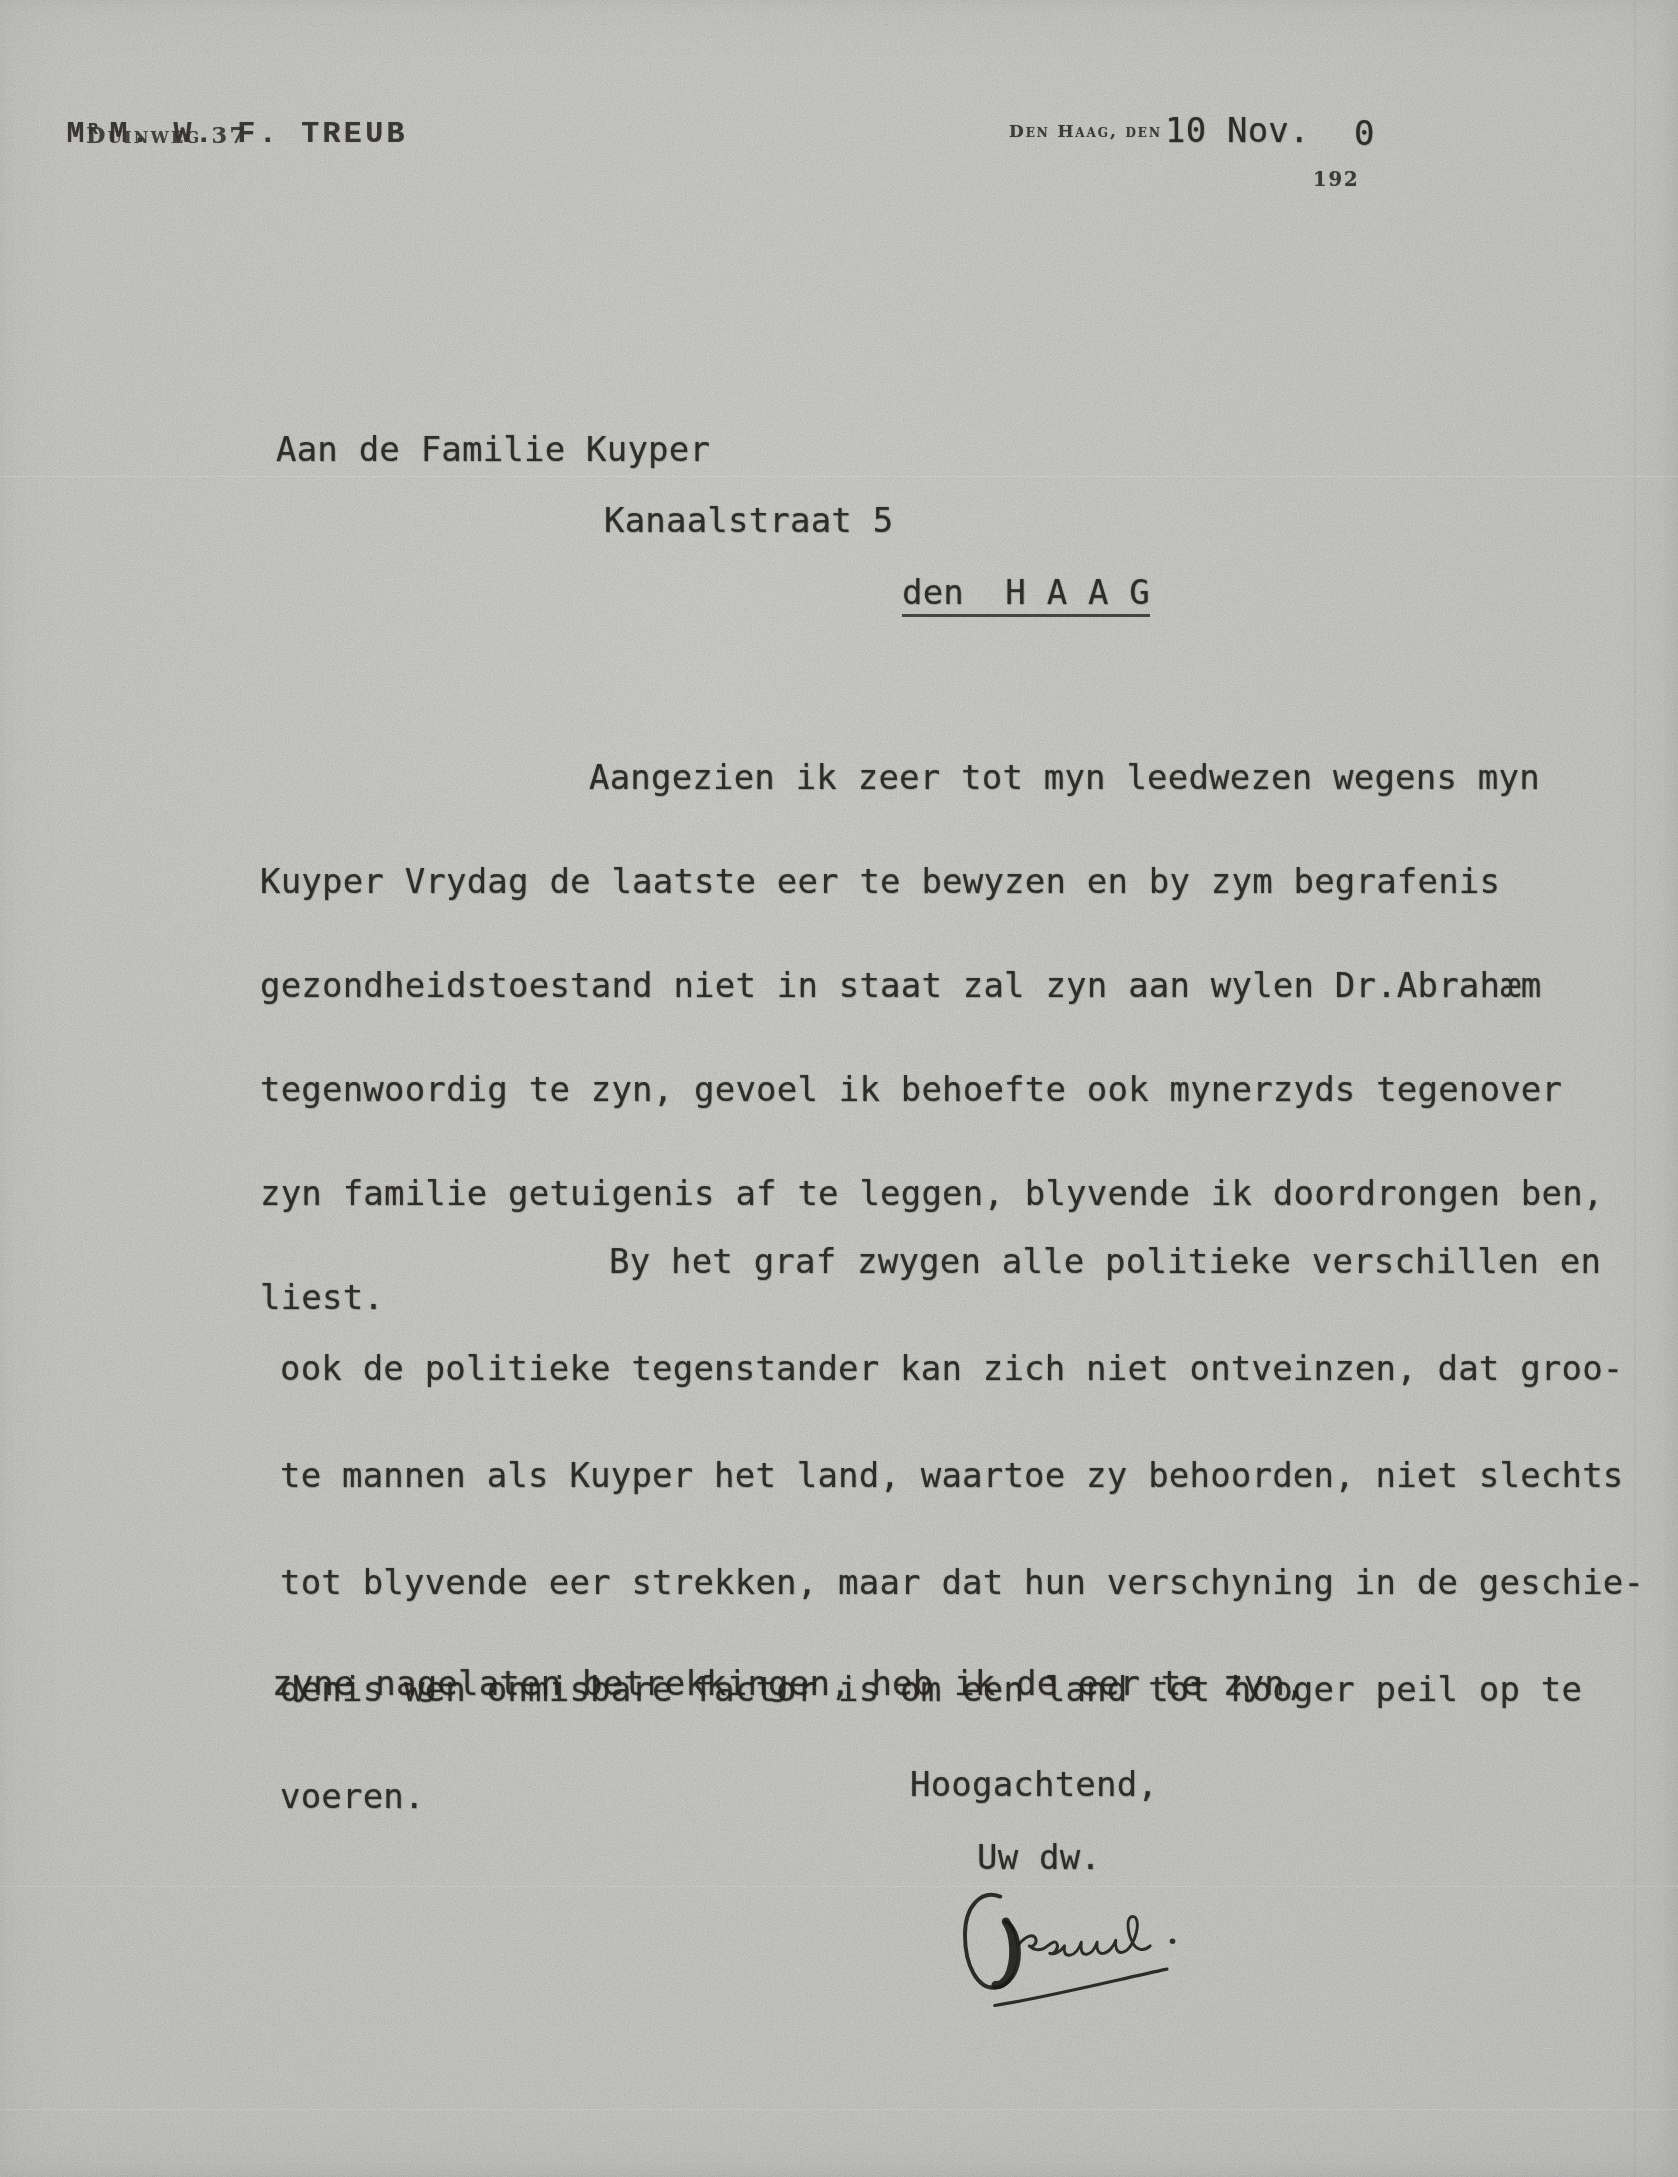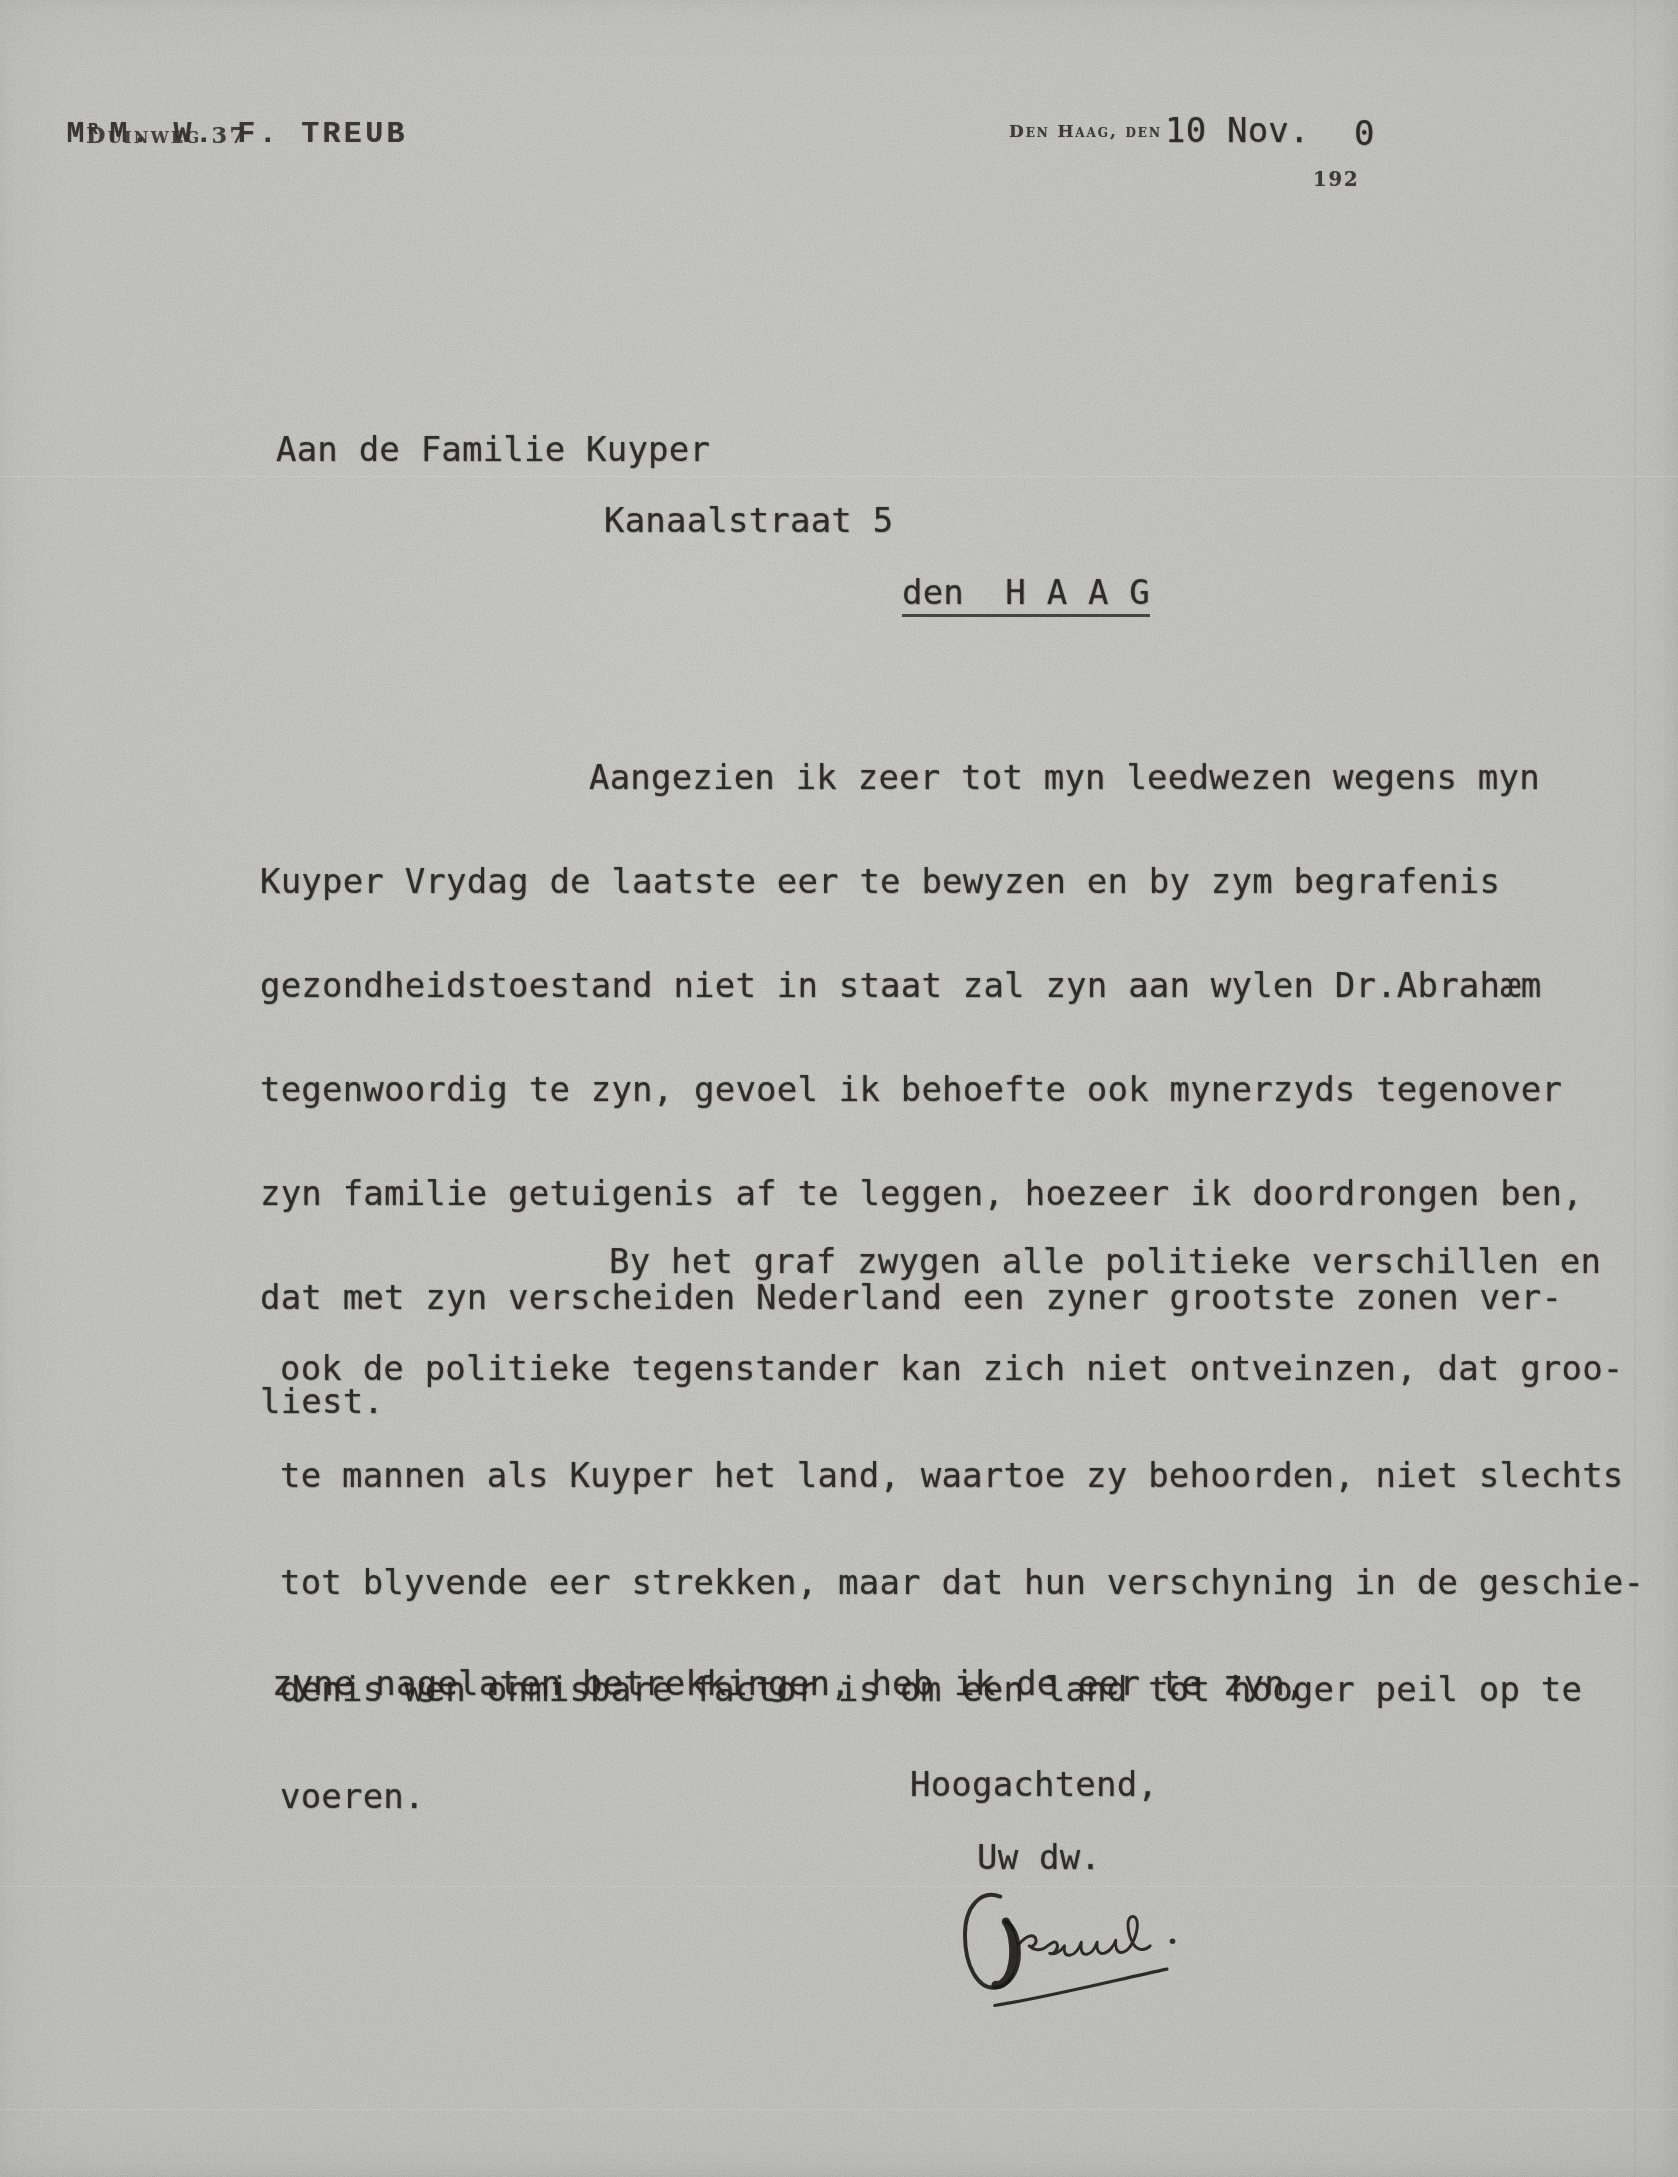--- a/index.html
+++ b/index.html
@@ -69,22 +69,21 @@
 
 <div class="typed" style="left:276px;top:432px;">Aan de Familie Kuyper</div>
 <div class="typed" style="left:604px;top:503px;">Kanaalstraat 5</div>
 <div class="typed underlined" style="left:902px;top:575px;">den  H A A G</div>
 
 <div class="para p1" style="left:260px;top:707px;">
   <span class="line indent">Aangezien ik zeer tot myn leedwezen wegens myn</span>
   <span class="line">Kuyper Vrydag de laatste eer te bewyzen en by zym begrafenis</span>
   <span class="line">gezondheidstoestand niet in staat zal zyn aan wylen Dr.Abrahæm</span>
   <span class="line">tegenwoordig te zyn, gevoel ik behoefte ook mynerzyds tegenover</span>
-  <span class="line">zyn familie getuigenis af te leggen, hoezeer ik doordrongen ben,</span>
-  <span class="line">dat met zyn verscheiden Nederland een zyner grootste zonen ver-</span>
+  <span class="line">zyn familie getuigenis af te leggen, blyvende ik doordrongen ben,</span>
   <span class="line">liest.</span>
 </div>
 
 <div class="para p2" style="left:272px;top:1190px;">
   <span class="line indent">By het graf zwygen alle politieke verschillen en</span>
   <span class="line">ook de politieke tegenstander kan zich niet ontveinzen, dat groo-</span>
   <span class="line">te mannen als Kuyper het land, waartoe zy behoorden, niet slechts</span>
   <span class="line">tot blyvende eer strekken, maar dat hun verschyning in de geschie-</span>
   <span class="line">denis wen onmisbare factor is om een land tot hooger peil op te</span>
   <span class="line">voeren.</span>

